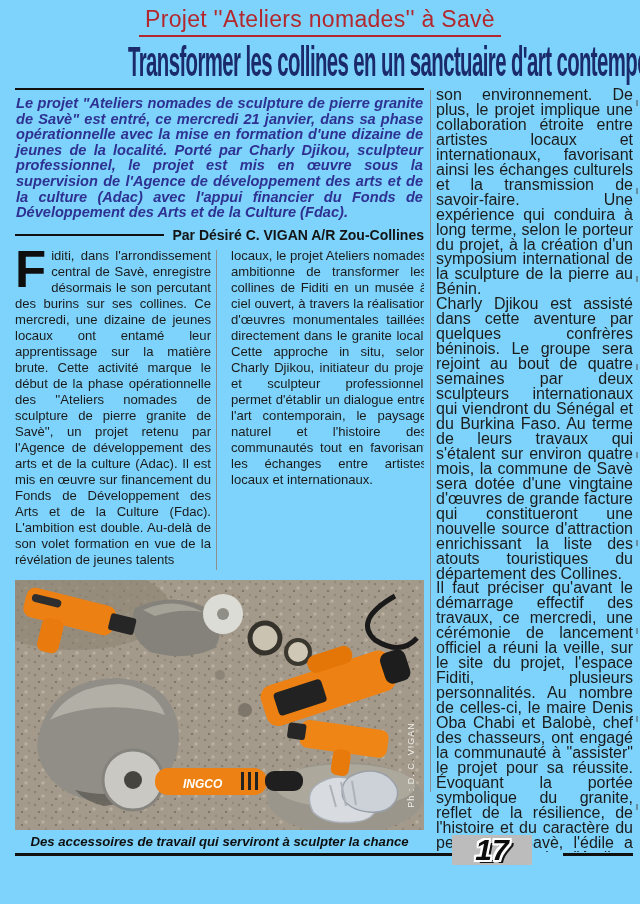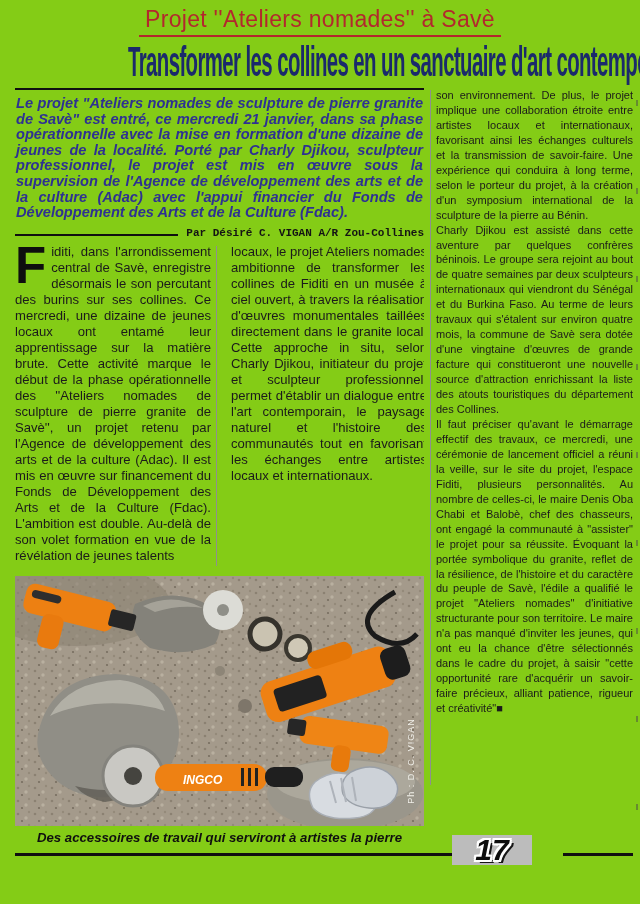--- a/index.html
+++ b/index.html
@@ -1,17 +1,17 @@
 <!DOCTYPE html>
 <html><head>
 <meta charset="utf-8">
 <style>
   html,body { margin:0; padding:0; background:#ffffff; }
   .page {
-    position:relative; width:640px; height:904px; background:#84cc16;
+    position:relative; width:640px; height:904px; background:#7dd3fc;
     font-family:"Liberation Sans", sans-serif; overflow:hidden; color:#1b1b1b;
   }
 
   
   .kicker-wrap { position:absolute; top:6px; left:0; width:100%; text-align:center; }
   .kicker {
     display:inline-block; font-size:23px; letter-spacing:.3px; color:#b3282d;
     border-bottom:2px solid #b3282d; padding:0 6px 2px;
   }
 
@@ -29,33 +29,33 @@
   
   .intro {
     border-top:2px solid #101010; padding:6px 1px 3px;
     font-weight:700; font-style:italic; font-size:14.6px; line-height:15.6px;
     color:#2e3192; text-align:justify;
   }
 
   
   .byline-row { display:flex; align-items:flex-start; margin-top:3px; }
   .byline-rule { flex:1; height:2px; background:#101010; margin:7px 8px 0 0; }
-  .byline { font-weight:700; font-size:11px; color:#141414; white-space:nowrap;font-family:Liberation Mono, monospace; }
+  .byline { font-weight:700; font-size:14px; color:#141414; white-space:nowrap; }
 
   
   .twocol { display:flex; margin-top:5px; height:324px; overflow:hidden; }
   .bcol { width:196px; flex:0 0 196px; font-size:13.1px; line-height:16px; text-align:justify; }
   .bcol p { margin:0; }
   .col-div { width:1px; background:#8f8f8f; margin:2px 0; flex:0 0 1px; }
   .bcol.first { margin-right:5px; }
   .bcol.second { margin-left:14px; }
   .dropcap { float:left; font-weight:700; font-size:51px; line-height:40px; padding:2px 5px 0 0; color:#0e0e0e; }
 
   
-  .col3 { flex:1; font-size:11px; line-height:14.95px; text-align:justify; max-height:764px; overflow:hidden; }
+  .col3 { flex:1; font-size:16px; line-height:14.95px; text-align:justify; max-height:764px; overflow:hidden; }
   .col3 p { margin:0; }
 
   
   .photo-fig { margin-top:8px; width:409px; height:250px; position:relative;text-align:center; }
   .caption { margin-top:4px; text-align:center; font-weight:700; font-style:italic; font-size:13.2px; color:#0f0f0f; }
 
   
   .footer-rule-left  { position:absolute; left:15px;  top:853px; width:464px; height:3px; background:#101010; }
   .footer-rule-right { position:absolute; left:563px; top:853px; width:70px;  height:3px; background:#101010; }
   .page-badge {
@@ -179,21 +179,21 @@
           <g>
             <path d="M300,206 q18,-14 38,-6 q26,10 24,26 q-2,14 -22,16 q-30,3 -42,-10 q-8,-16 2,-26 z" fill="#d8dce1" stroke="#a9aeb5" stroke-width="1.5"></path>
             <path d="M336,196 q20,-10 36,0 q16,12 8,26 q-8,12 -26,10 q-20,-2 -26,-14 q-4,-14 8,-22 z" fill="#cdd2d8" stroke="#9aa0a8" stroke-width="1.5"></path>
             <path d="M315,205 l6,22 M326,202 l5,24 M337,201 l4,24" stroke="#aeb3ba" stroke-width="2" fill="none"></path>
           </g>
 
           <text x="399" y="185" transform="rotate(-90 399 185)" text-anchor="middle" font-size="9" letter-spacing="1" fill="#f0efe9" font-family="Liberation Sans, sans-serif">Ph : D. C. VIGAN</text>
         </svg>
       </div>
 
-      <div class="caption">Des accessoires de travail qui serviront à artistes la pierre</div>
+      <div class="caption">Des accessoires de travail qui serviront à sculpter la chance</div>
     </div>
 
     <div class="zone-div"></div>
 
     <div class="col3">
       <p>son environnement. De plus, le projet implique une collaboration étroite entre artistes locaux et internationaux, favorisant ainsi les échanges culturels et la transmission de savoir-faire. Une expérience qui conduira à long terme, selon le porteur du projet, à la création d'un symposium international de la sculpture de la pierre au Bénin.</p>
       <p>Charly Djikou est assisté dans cette aventure par quelques confrères béninois. Le groupe sera rejoint au bout de quatre semaines par deux sculpteurs internationaux qui viendront du Sénégal et du Burkina Faso. Au terme de leurs travaux qui s'étalent sur environ quatre mois, la commune de Savè sera dotée d'une vingtaine d'œuvres de grande facture qui constitueront une nouvelle source d'attraction enrichissant la liste des atouts touristiques du département des Collines.</p>
       <p>Il faut préciser qu'avant le démarrage effectif des travaux, ce mercredi, une cérémonie de lancement officiel a réuni la veille, sur le site du projet, l'espace Fiditi, plusieurs personnalités. Au nombre de celles-ci, le maire Denis Oba Chabi et Balobè, chef des chasseurs, ont engagé la communauté à "assister" le projet pour sa réussite. Évoquant la portée symbolique du granite, reflet de la résilience, de l'histoire et du caractère du peuple de Savè, l'édile a qualifié le projet ''Ateliers nomades'' d'initiative structurante pour son territoire. Le maire n'a pas manqué d'inviter les jeunes, qui ont eu la chance d'être sélectionnés dans le cadre du projet, à saisir "cette opportunité rare d'acquérir un savoir-faire précieux, alliant patience, rigueur et créativité"■</p>
     </div>
   </div>

